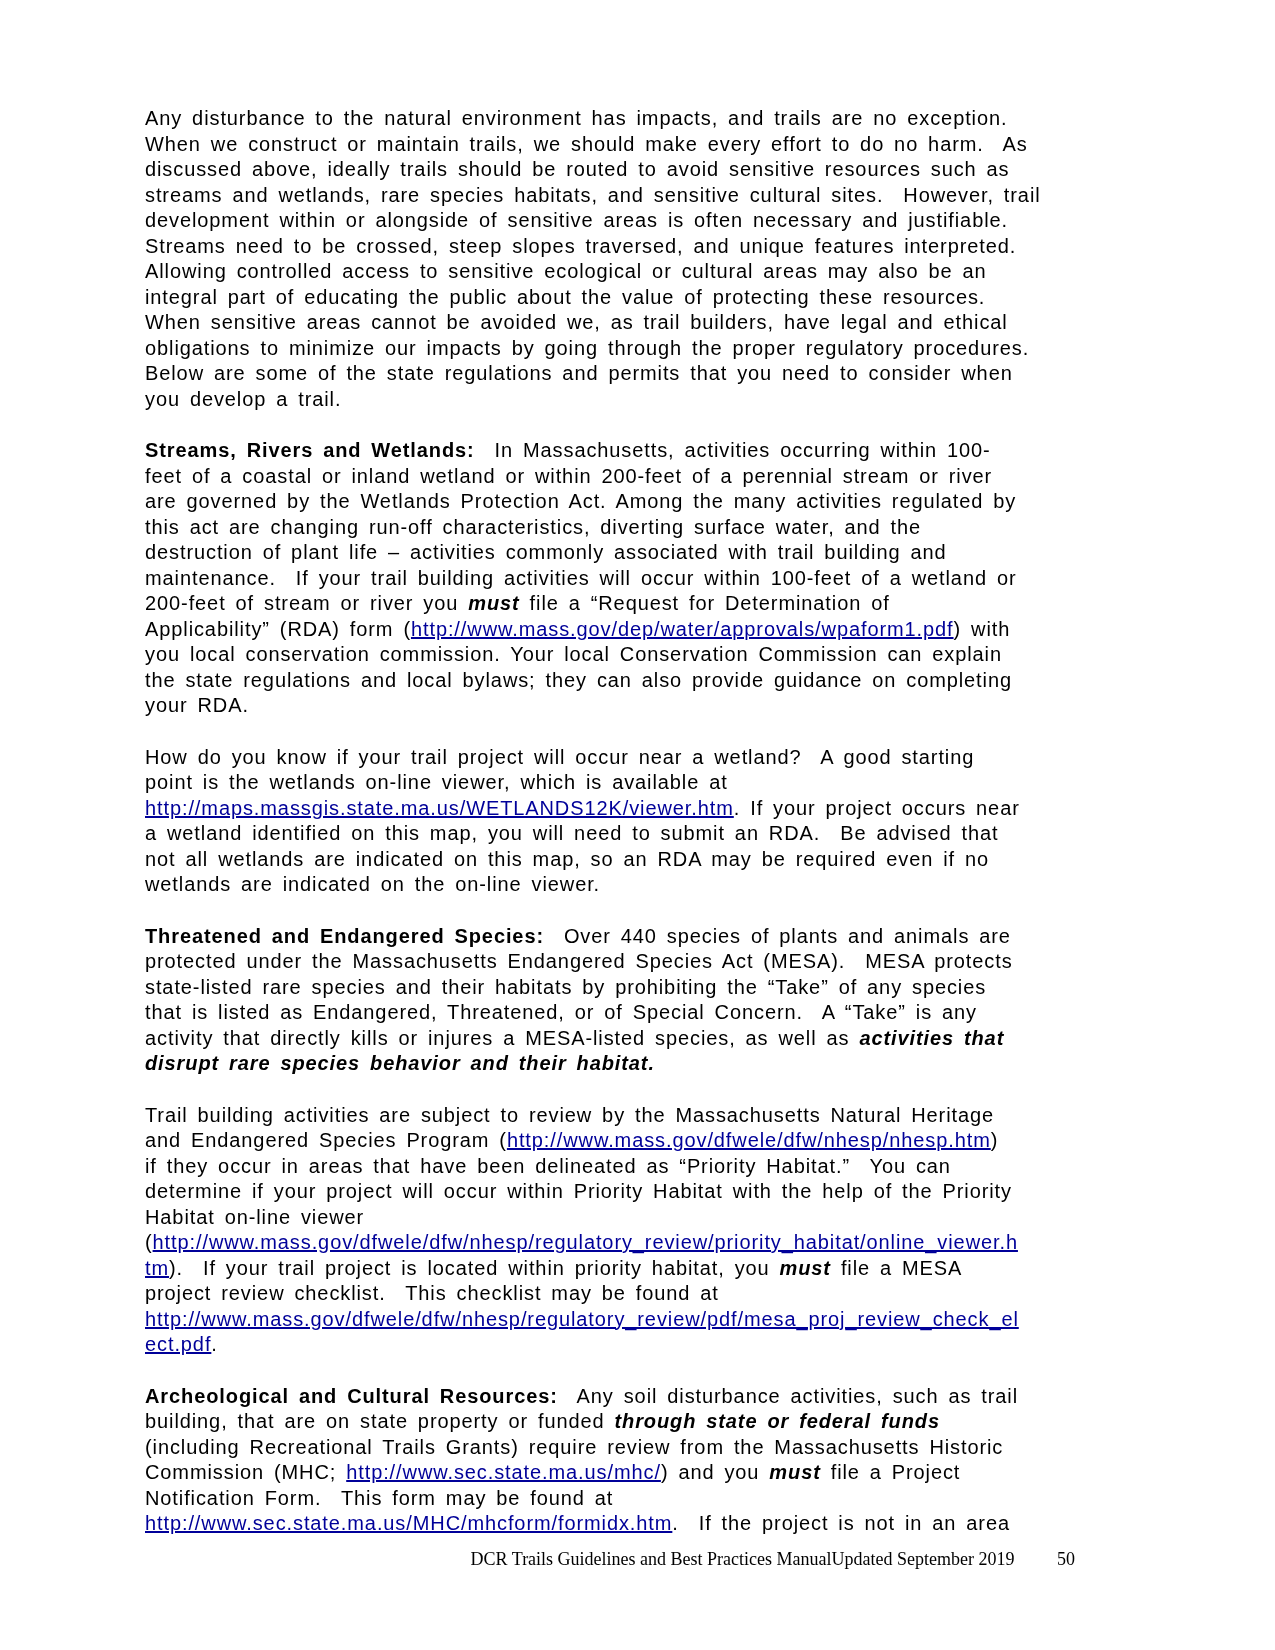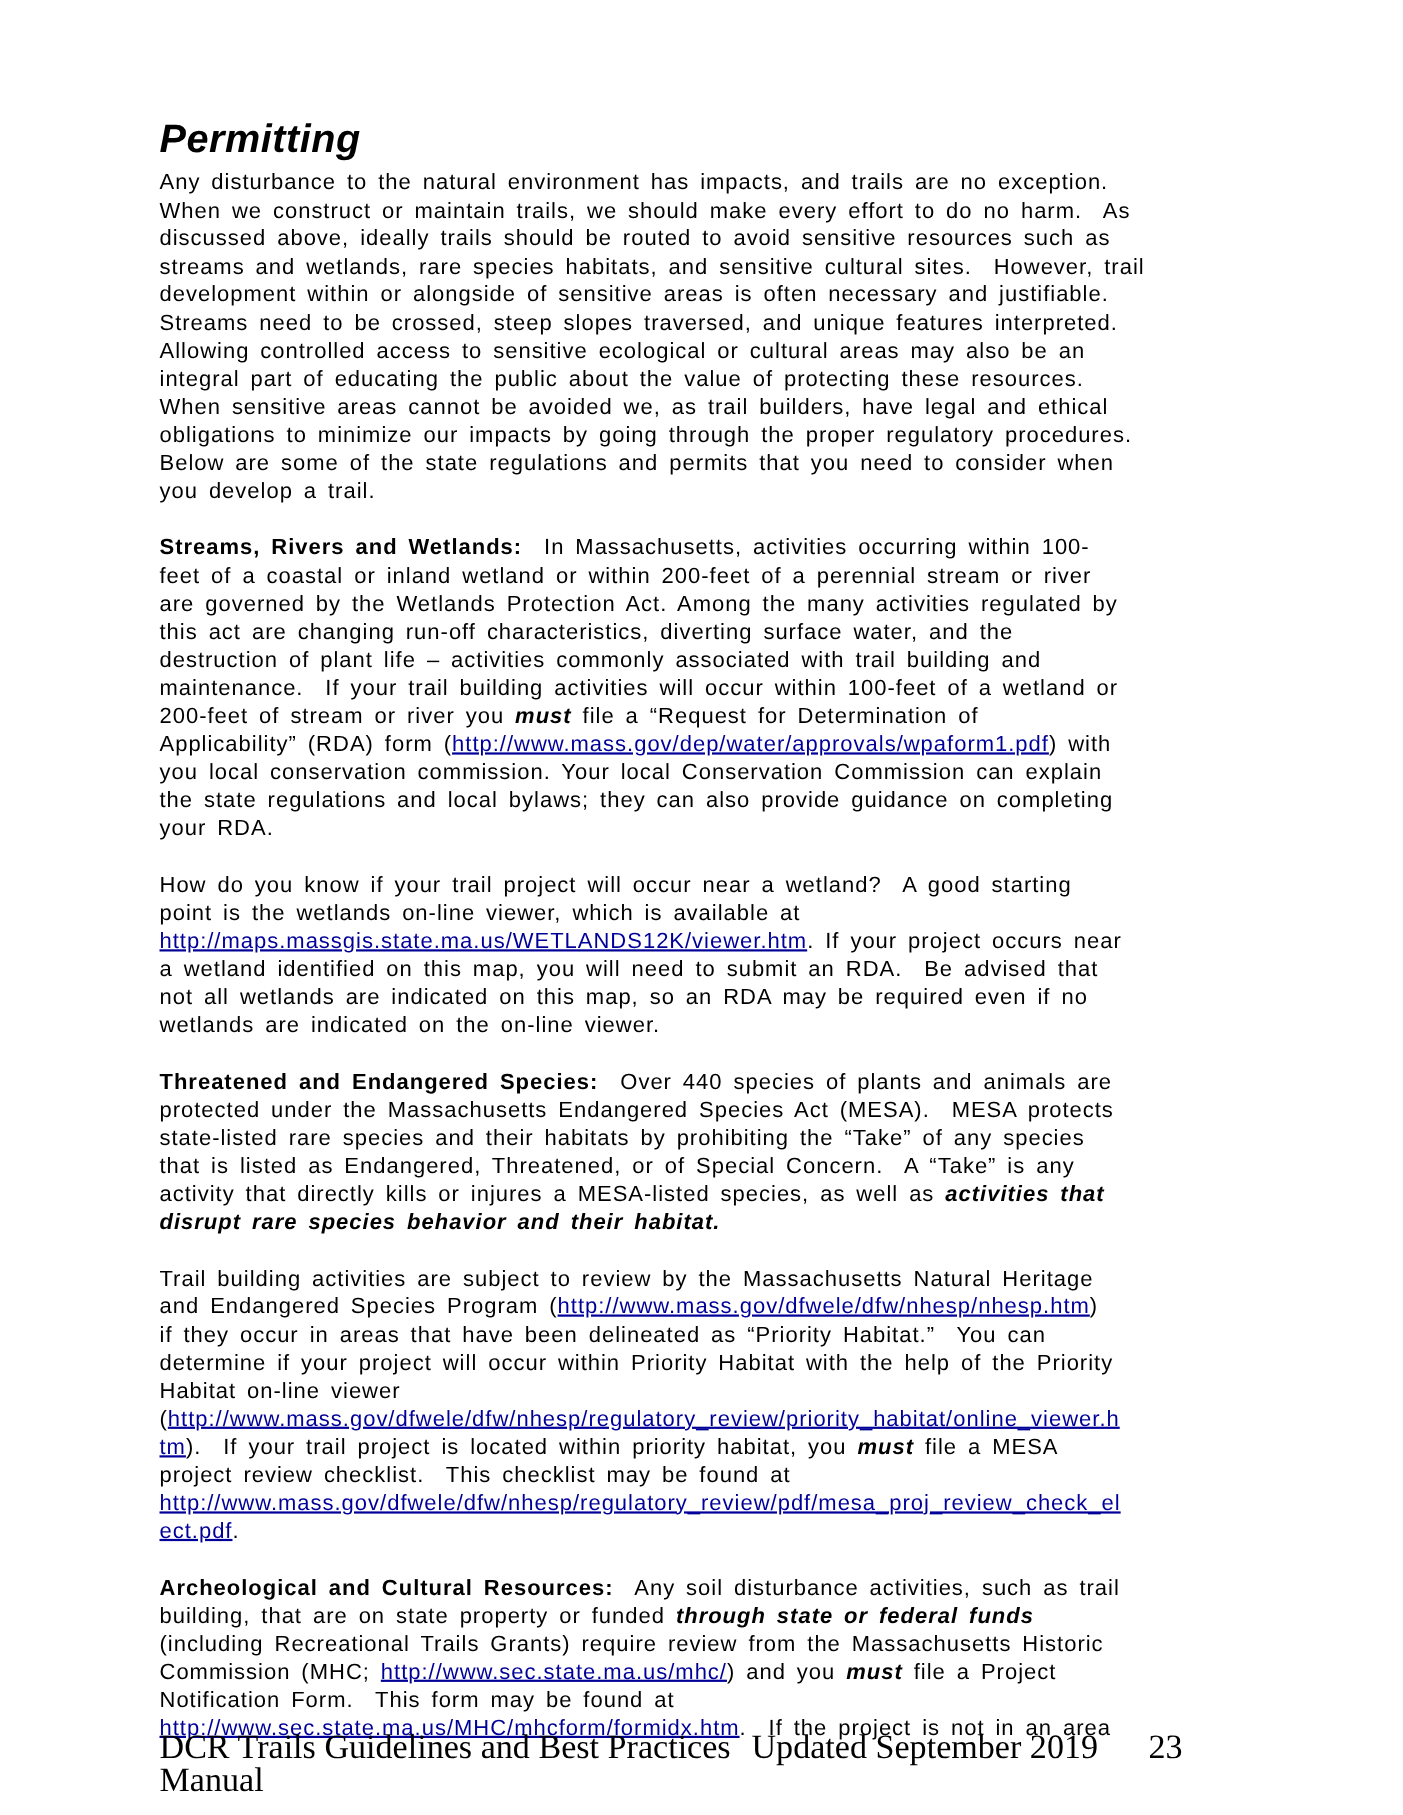--- a/index.html
+++ b/index.html
@@ -52,46 +52,44 @@
     text-decoration: underline;
     overflow-wrap: anywhere;
     cursor: pointer;
   }
   .footer {
     position: absolute;
     top: 1544px;
     left: 145px;
     right: 200px;
     display: flex;
-    justify-content: center;
+    justify-content: flex-end;
     align-items: baseline;
     font-family: "Liberation Serif", serif;
-    font-size: 31px;
+    font-size: 18px;
     line-height: 30px;
     color: #000000;
-    margin-top: 29px;
   }
   .footer-right { white-space: nowrap; }
   .footer-pagenum { margin-left: 38px; }
 </style>
 </head>
 <body>
 
 <div class="page">
-  <h1 class="doc-title">Permitting</h1>
 
   <div class="doc-body">
       <p class="para"><span class="run-plain">Any disturbance to the natural environment has impacts, and trails are no exception.  When we construct or maintain trails, we should make every effort to do no harm.  As discussed above, ideally trails should be routed to avoid sensitive resources such as streams and wetlands, rare species habitats, and sensitive cultural sites.  However, trail development within or alongside of sensitive areas is often necessary and justifiable.  Streams need to be crossed, steep slopes traversed, and unique features interpreted.  Allowing controlled access to sensitive ecological or cultural areas may also be an integral part of educating the public about the value of protecting these resources.  When sensitive areas cannot be avoided we, as trail builders, have legal and ethical obligations to minimize our impacts by going through the proper regulatory procedures.  Below are some of the state regulations and permits that you need to consider when you develop a trail.</span></p>
       <p class="para indent"><span class="run-bold">Streams, Rivers and Wetlands:</span><span class="run-plain">  In Massachusetts, activities occurring within 100-feet of a coastal or inland wetland or within 200-feet of a perennial stream or river are governed by the Wetlands Protection Act. Among the many activities regulated by this act are changing run-off characteristics, diverting surface water, and the destruction of plant life – activities commonly associated with trail building and maintenance.  If your trail building activities will occur within 100-feet of a wetland or 200-feet of stream or river you </span><span class="run-bolditalic">must</span><span class="run-plain"> file a “Request for Determination of Applicability” (RDA) form (</span><a class="doc-link" href="#">http://www.mass.gov/dep/water/approvals/wpaform1.pdf</a><span class="run-plain">) with you local conservation commission. Your local Conservation Commission can explain the state regulations and local bylaws; they can also provide guidance on completing your RDA.</span></p>
       <p class="para indent"><span class="run-plain">How do you know if your trail project will occur near a wetland?  A good starting point is the wetlands on-line viewer, which is available at </span><a class="doc-link" href="#">http://maps.massgis.state.ma.us/WETLANDS12K/viewer.htm</a><span class="run-plain">. If your project occurs near a wetland identified on this map, you will need to submit an RDA.  Be advised that not all wetlands are indicated on this map, so an RDA may be required even if no wetlands are indicated on the on-line viewer.</span></p>
       <p class="para indent"><span class="run-bold">Threatened and Endangered Species:</span><span class="run-plain">  Over 440 species of plants and animals are protected under the Massachusetts Endangered Species Act (MESA).  MESA protects state-listed rare species and their habitats by prohibiting the “Take” of any species that is listed as Endangered, Threatened, or of Special Concern.  A “Take” is any activity that directly kills or injures a MESA-listed species, as well as </span><span class="run-bolditalic">activities that disrupt rare species behavior and their habitat.</span></p>
       <p class="para indent"><span class="run-plain">Trail building activities are subject to review by the Massachusetts Natural Heritage and Endangered Species Program (</span><a class="doc-link" href="#">http://www.mass.gov/dfwele/dfw/nhesp/nhesp.htm</a><span class="run-plain">) if they occur in areas that have been delineated as “Priority Habitat.”  You can determine if your project will occur within Priority Habitat with the help of the Priority Habitat on-line viewer (</span><a class="doc-link" href="#">http://www.mass.gov/dfwele/dfw/nhesp/regulatory_review/priority_habitat/online_viewer.htm</a><span class="run-plain">).  If your trail project is located within priority habitat, you </span><span class="run-bolditalic">must</span><span class="run-plain"> file a MESA project review checklist.  This checklist may be found at </span><a class="doc-link" href="#">http://www.mass.gov/dfwele/dfw/nhesp/regulatory_review/pdf/mesa_proj_review_check_elect.pdf</a><span class="run-plain">.</span></p>
       <p class="para indent"><span class="run-bold">Archeological and Cultural Resources:</span><span class="run-plain">  Any soil disturbance activities, such as trail building, that are on state property or funded </span><span class="run-bolditalic">through state or federal funds</span><span class="run-plain"> (including Recreational Trails Grants) require review from the Massachusetts Historic Commission (MHC; </span><a class="doc-link" href="#">http://www.sec.state.ma.us/mhc/</a><span class="run-plain">) and you </span><span class="run-bolditalic">must</span><span class="run-plain"> file a Project Notification Form.  This form may be found at </span><a class="doc-link" href="#">http://www.sec.state.ma.us/MHC/mhcform/formidx.htm</a><span class="run-plain">.  If the project is not in an area</span></p>
     </div>
 
   <div class="footer">
     <span class="footer-left">DCR Trails Guidelines and Best Practices Manual</span>
     <span class="footer-right">
       <span>Updated September 2019</span>
-      <span class="footer-pagenum">23</span>
+      <span class="footer-pagenum">50</span>
     </span>
   </div>
 </div>
 
 </body></html>

